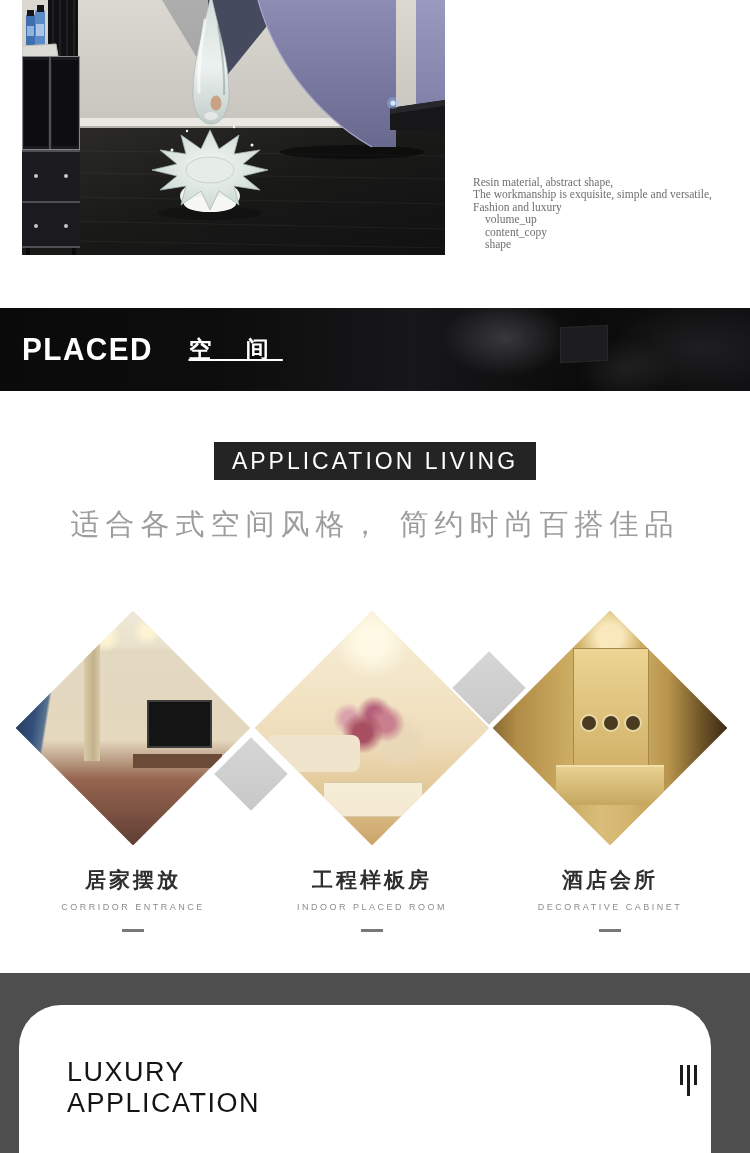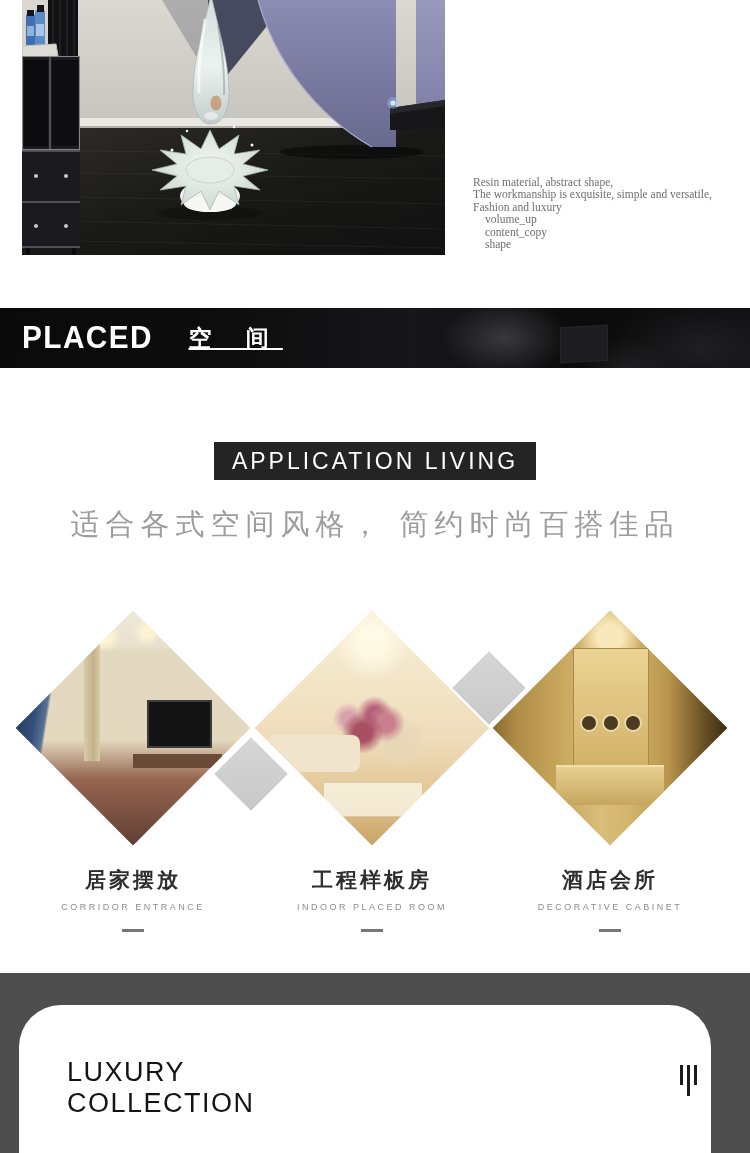--- a/index.html
+++ b/index.html
@@ -6,21 +6,21 @@
   #page{position:relative;width:750px;height:1153px;background:#ffffff;overflow:hidden;
         font-family:"Liberation Sans",sans-serif;}
 
   
   #hero-photo{position:absolute;left:22px;top:0;width:423px;height:255px;overflow:hidden;}
   #hero-text{position:absolute;left:473px;top:176px;width:265px;
              font-family:"Liberation Serif",serif;font-size:11.5px;line-height:12.4px;color:#6f6f6f;}
   #hero-text .act{cursor:pointer;margin-left:12px;}
 
   
-  #placed-banner{position:absolute;left:0;top:308px;width:750px;height:60px;
+  #placed-banner{position:absolute;left:0;top:308px;width:750px;height:83px;
     background-image:
       radial-gradient(ellipse 90px 55px at 505px 30px, rgba(150,150,158,.30), rgba(0,0,0,0) 70%),
       radial-gradient(ellipse 70px 45px at 625px 62px, rgba(95,95,100,.22), rgba(0,0,0,0) 70%),
       radial-gradient(ellipse 120px 60px at 700px 40px, rgba(60,60,64,.35), rgba(0,0,0,0) 75%),
       linear-gradient(90deg,#0a0a0a 0%,#0d0d0d 30%,#17171a 55%,#0b0b0b 78%,#111113 100%);
     display:flex;align-items:center;}
   #placed-banner .door{position:absolute;left:560px;top:18px;width:46px;height:34px;
       background:#1d1d20;border:1px solid #262629;transform:skewY(-3deg);}
   #placed-en{color:#ffffff;font-size:31px;font-weight:bold;letter-spacing:1.5px;margin-left:22px;
       transform:scaleX(.96);transform-origin:left center;}
@@ -263,21 +263,21 @@
   <div class="space-label" id="lab3">
     <div class="space-cn">酒店会所</div>
     <div class="space-en">DECORATIVE CABINET</div>
     <div class="space-dash"></div>
   </div>
 
   <div id="footer-band">
     <div id="footer-card">
       <div id="footer-title">
         <div>LUXURY</div>
-        <div>COLLECTION</div>
+        <div>APPLICATION</div>
       </div>
       <div id="footer-bars">
         <i class="b1"></i>
           <i class="b2"></i>
           <i class="b3"></i>
       </div>
     </div>
   </div>
 
 </div>

